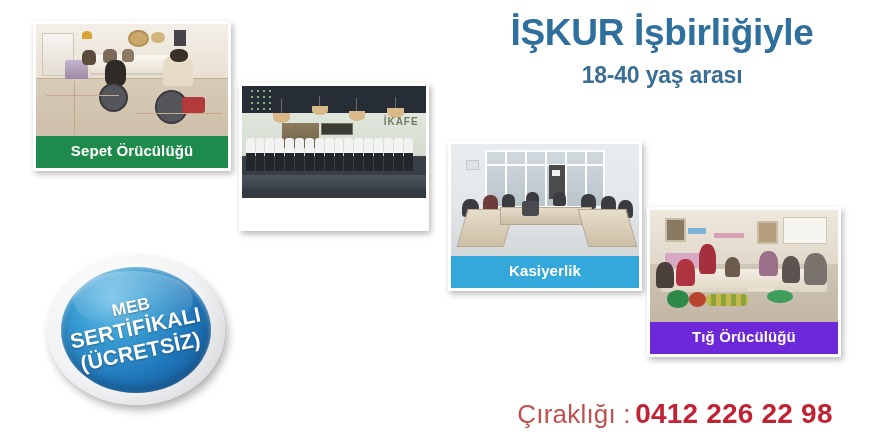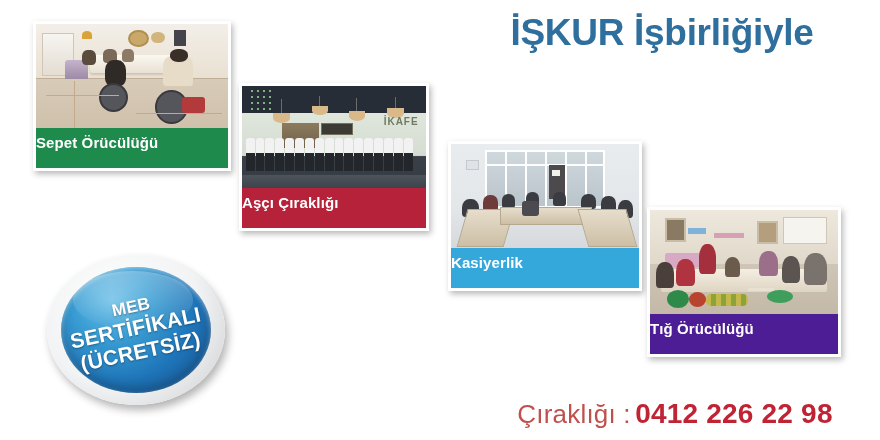--- a/index.html
+++ b/index.html
@@ -61,23 +61,23 @@
   .photo-art {
     position: absolute;
     left: 0; top: 0; right: 0;
     bottom: 30px;
     overflow: hidden;
     text-align: center;
   }
   .caption-bar {
     position: absolute;
     left: 0; right: 0; bottom: 0;
-    height: 40px;
+    height: 32px;
     line-height: 30px;
-    text-align: left;
+    text-align: center;
     color: #ffffff;
     font-size: 15px;
     font-weight: bold;
     letter-spacing: 0.1px;
     white-space: nowrap;
     overflow: hidden;
   }
 
   
   #card-sepet    { left: 33px;  top: 21px;  width: 198px; height: 150px; }
@@ -216,20 +216,21 @@
     letter-spacing: 0.2px;
   }
 </style>
 </head>
 <body>
 
 <div id="poster">
 
   <div class="headline-block">
     <div class="headline-title">İŞKUR İşbirliğiyle</div>
+    <div class="headline-sub">18-40 yaş arası</div>
   </div>
 
   <div class="photo-card" id="card-sepet">
     <div class="photo-frame">
       <div class="photo-art">
         <div class="p1 art-layer" style="position:absolute;left:0;top:0;">
           <div class="art-layer wall"></div>
           <div class="art-layer floor-line"></div>
           <div class="art-layer cab"></div>
           <div class="art-layer" style="left:24%;top:6%;width:5%;height:7%;background:#d8a43a;border-radius:50% 50% 0 0;"></div>
@@ -294,21 +295,20 @@
           </div>
           <div class="art-layer stripe" style="left:0;width:8%;background:#e8c43c;"></div>
           <div class="art-layer stripe" style="left:8%;width:7%;background:#3aa3d8;"></div>
           <div class="art-layer stripe" style="left:15%;width:7%;background:#d84545;"></div>
           <div class="art-layer stripe" style="left:40%;width:8%;background:#8a4fb0;"></div>
           <div class="art-layer stripe" style="left:60%;width:8%;background:#c9d84a;"></div>
           <div class="art-layer stripe" style="left:74%;width:8%;background:#3ab07a;"></div>
           <div class="art-layer counter"></div>
         </div>
       </div>
-      <div class="caption-bar" style="background:#b52239;">Aşçı Çıraklığı</div>
     </div>
   </div>
 
   <div class="photo-card" id="card-kasiyer">
     <div class="photo-frame">
       <div class="photo-art">
         <div class="p3 art-layer" style="position:absolute;left:0;top:0;">
           <div class="art-layer window">
             <div class="mullion" style="left:16%"></div>
             <div class="mullion" style="left:33%"></div>
@@ -357,21 +357,21 @@
           <div class="art-layer lady" style="left:58%;top:36%;width:10%;height:22%;background:#9b6f8a;"></div>
           <div class="art-layer lady" style="left:70%;top:40%;width:10%;height:24%;background:#5c5450;"></div>
           <div class="art-layer lady" style="left:82%;top:38%;width:12%;height:28%;background:#7a736d;"></div>
           <div class="art-layer yarn" style="left:9%;top:70%;width:12%;height:16%;background:#2f8a4a;"></div>
           <div class="art-layer yarn" style="left:21%;top:72%;width:9%;height:13%;background:#b8432f;"></div>
           <div class="art-layer" style="left:30%;top:74%;width:22%;height:10%;background:repeating-linear-gradient(90deg,#c4b84a 0 5px,#8aa33a 5px 10px);border-radius:5px;"></div>
           <div class="art-layer yarn" style="left:62%;top:70%;width:14%;height:12%;background:#3f9e5c;"></div>
           <div class="art-layer" style="left:52%;top:68%;width:14%;height:3%;background:#e8e0d0;"></div>
         </div>
       </div>
-      <div class="caption-bar" style="background:#4c1d95;">Tığ Örücülüğü</div>
+      <div class="caption-bar" style="background:#6d28d9;">Tığ Örücülüğü</div>
     </div>
   </div>
 
   <div id="meb-badge">
     <div class="badge-ring"></div>
     <div class="badge-core"></div>
     <div class="badge-gloss"></div>
     <div class="badge-text">
       <div class="badge-l1">MEB</div>
       <div class="badge-l2">SERTİFİKALI</div>

